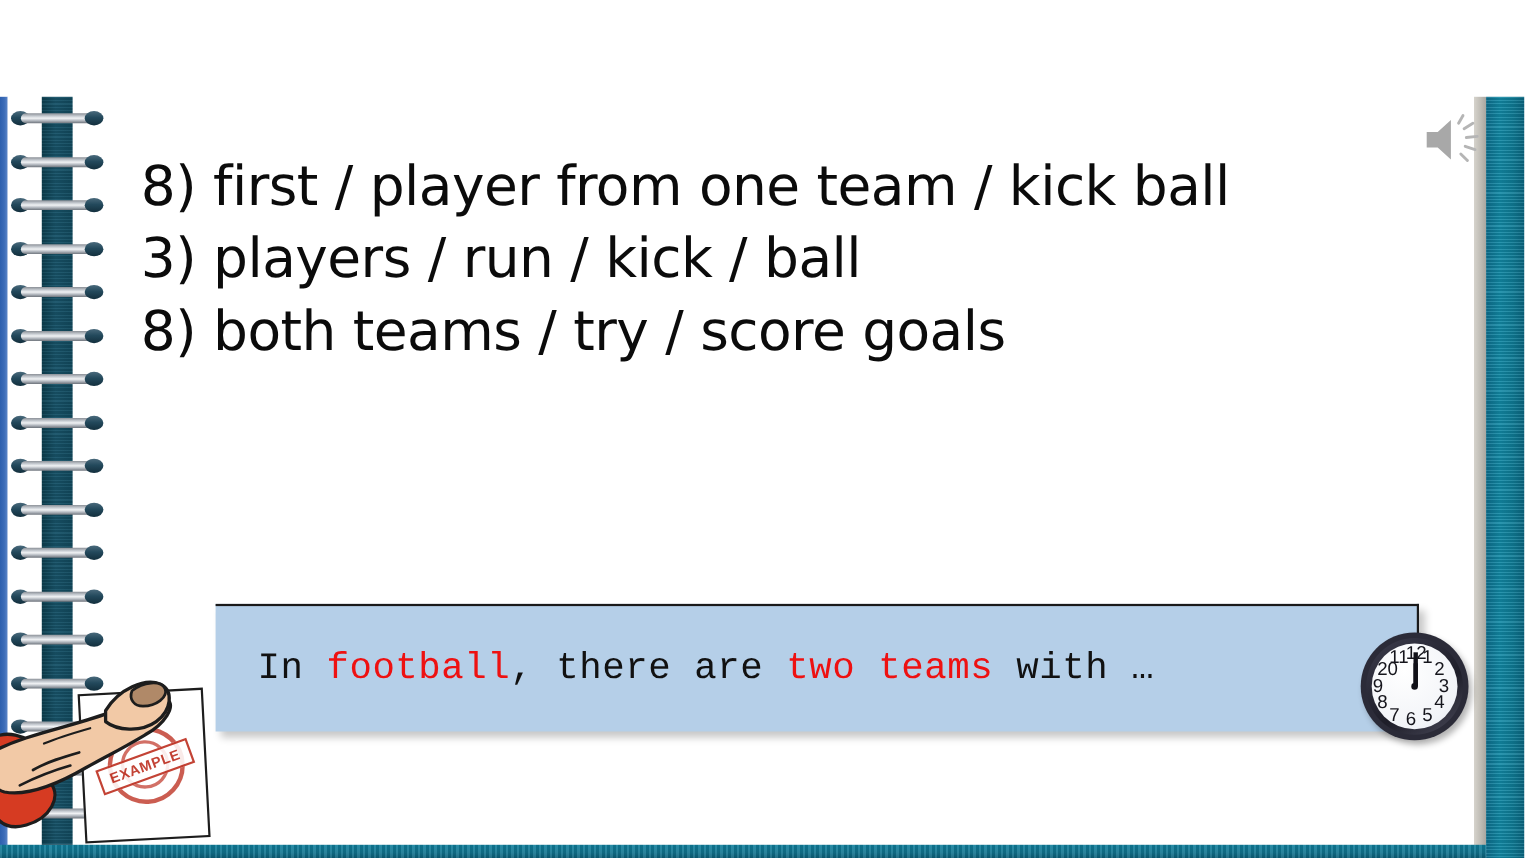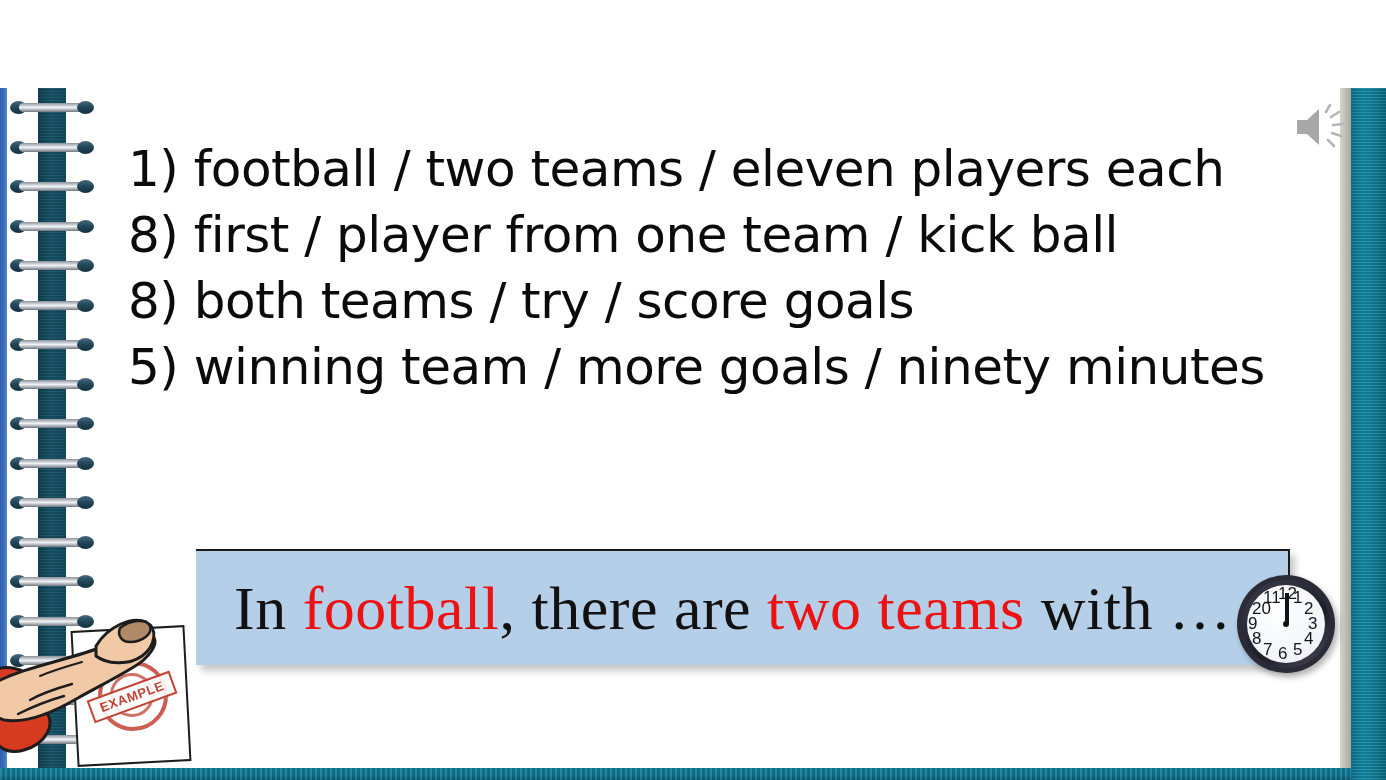--- a/index.html
+++ b/index.html
@@ -194,22 +194,22 @@
     border-top: 2px solid #1a1a1a;
     border-right: 2px solid #1a1a1a;
     box-sizing: border-box;
     box-shadow: 5px 6px 7px rgba(0,0,0,0.22);
   }
   #example-sentence {
     position: absolute;
     left: 38px;
     top: 22px;
     width: 1040px;
-    font-family: Liberation Serif, serif;
-    font-size: 62px;
+    font-family: Liberation Mono, monospace;
+    font-size: 34px;
     line-height: 70px;
     color: #111111;
     white-space: nowrap;
     letter-spacing: 0.5px;
   }
   #example-sentence .hl {
     color: #ee1111;
   }
 
   
@@ -441,24 +441,23 @@
           <div class="ring-cap right"></div>
         </div>
         <div class="spiral-ring" style="top: 645px;">
           <div class="ring-cap left"></div>
           <div class="ring-bar"></div>
           <div class="ring-cap right"></div>
         </div>
       </div>
 
     <div id="word-list">
-      <div class="word-line">1) football / two teams / eleven players each</div>
       <div class="word-line">8) first / player from one team / kick ball</div>
+      <div class="word-line">3) players / run / kick / ball</div>
       <div class="word-line">8) both teams / try / score goals</div>
-      <div class="word-line">5) winning team / more goals / ninety minutes</div>
     </div>
 
     <div id="example-box">
       <div id="example-sentence"><span>In </span><span class="hl">football</span><span>, there are </span><span class="hl">two teams</span><span> with …</span></div>
     </div>
 
     <div id="hand-card-group">
 
       <div id="example-card">
         <div id="stamp">

